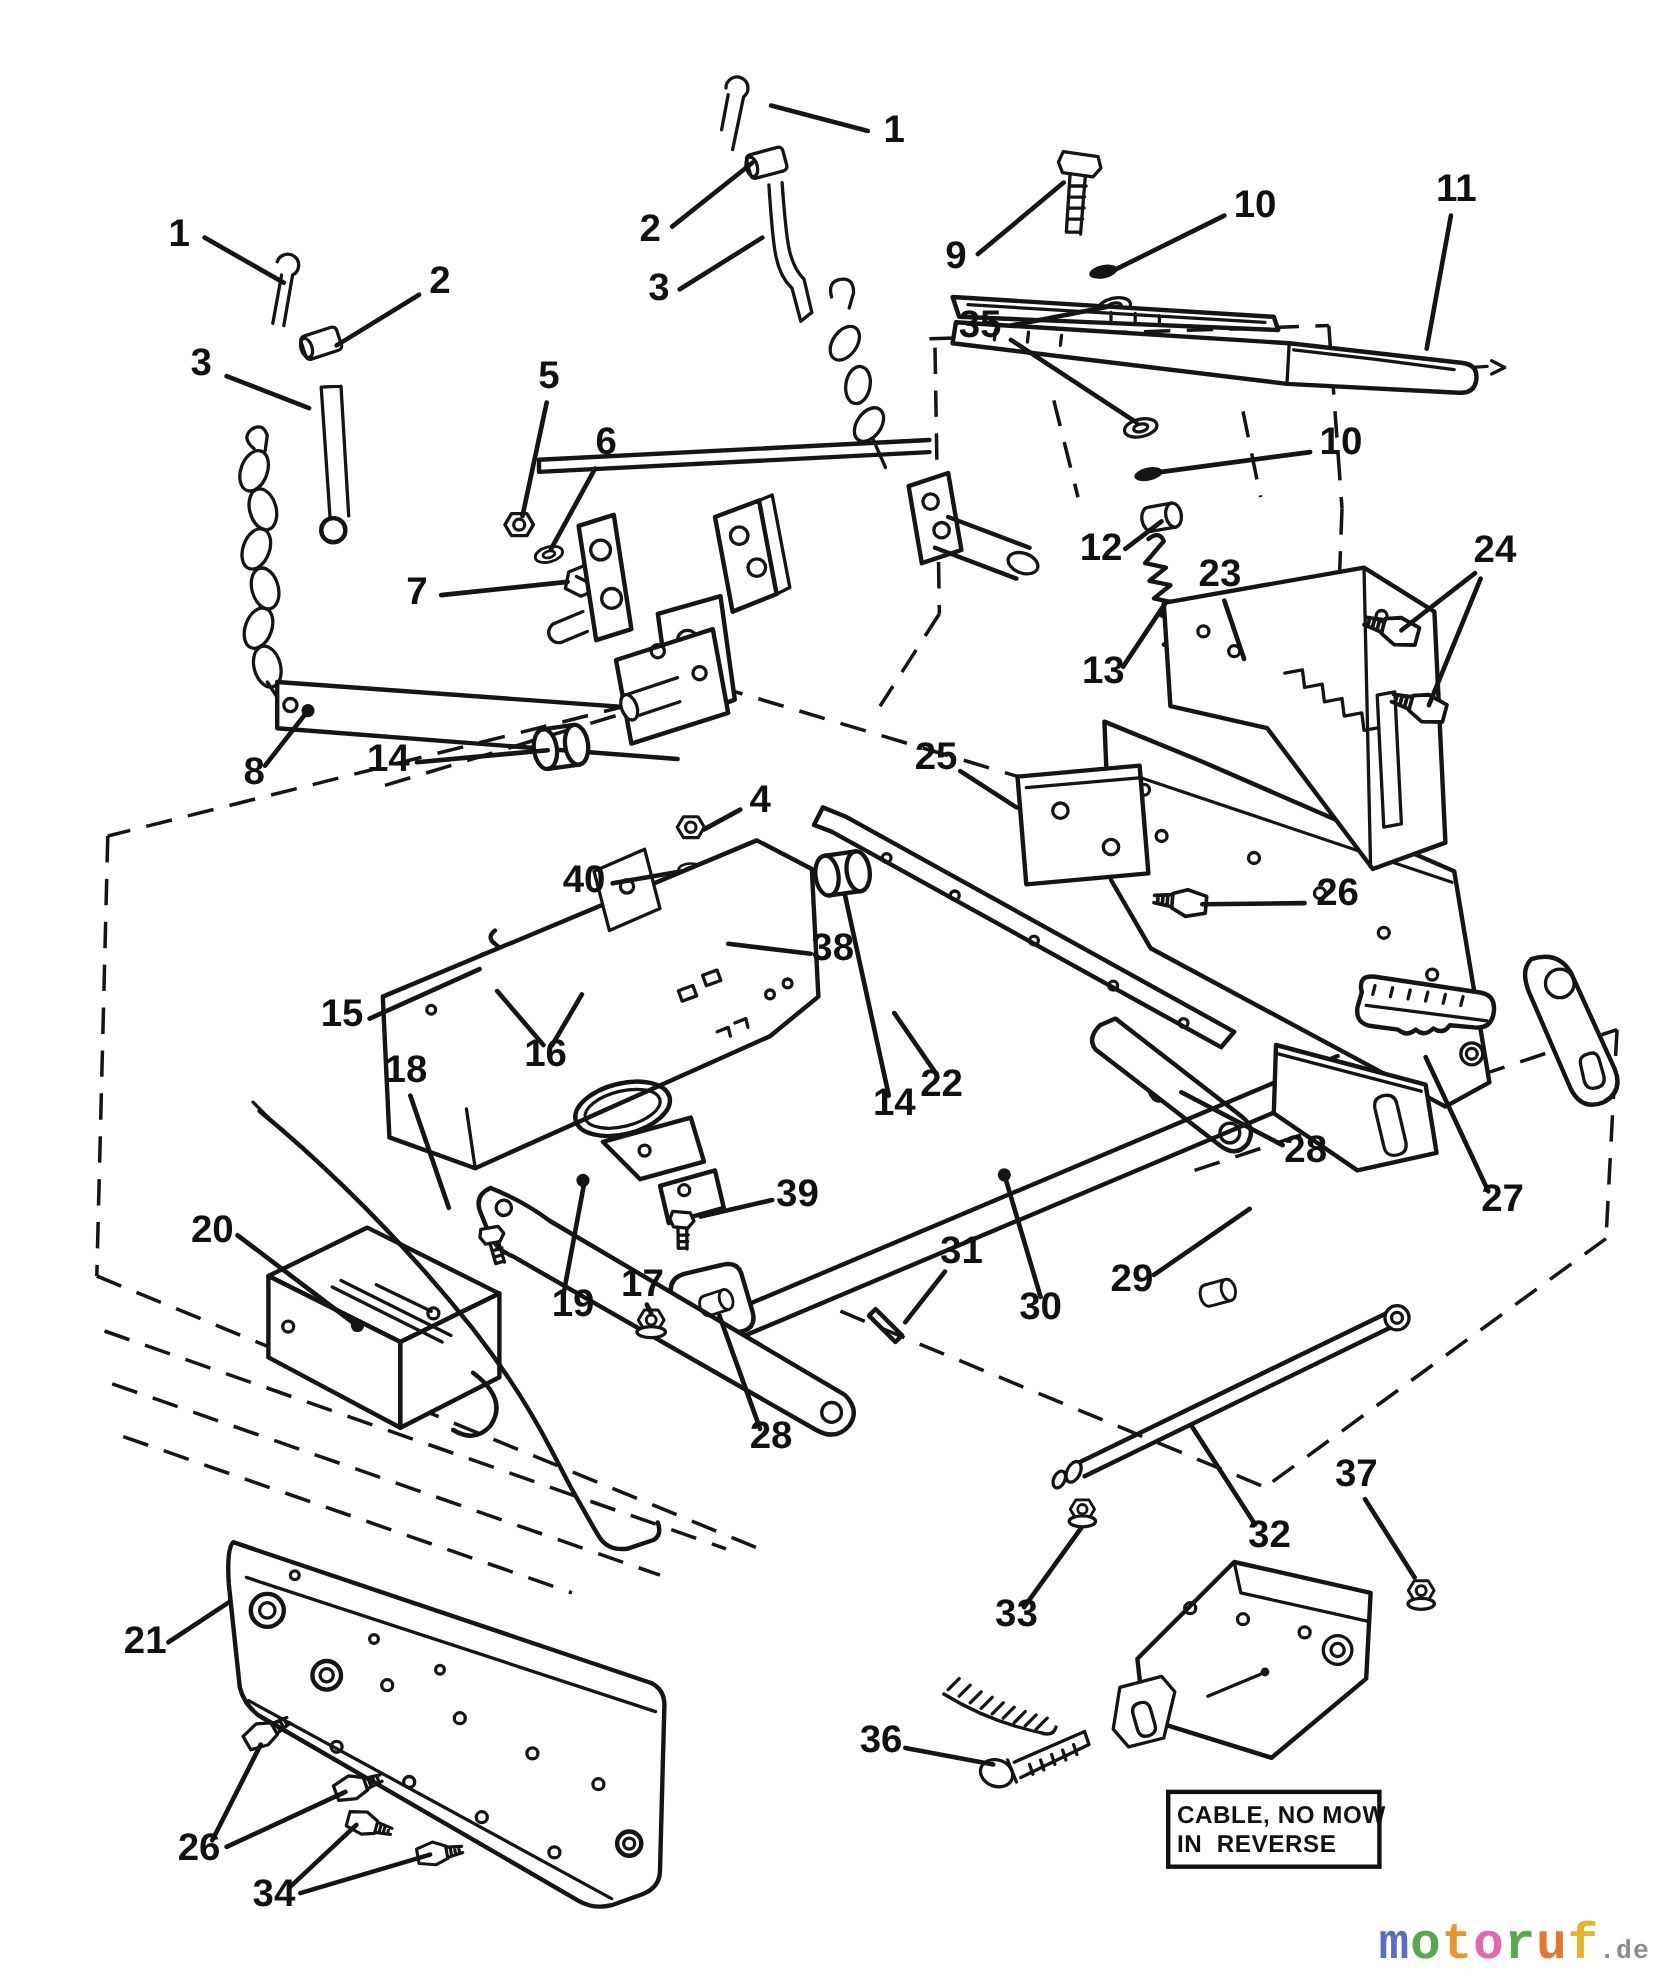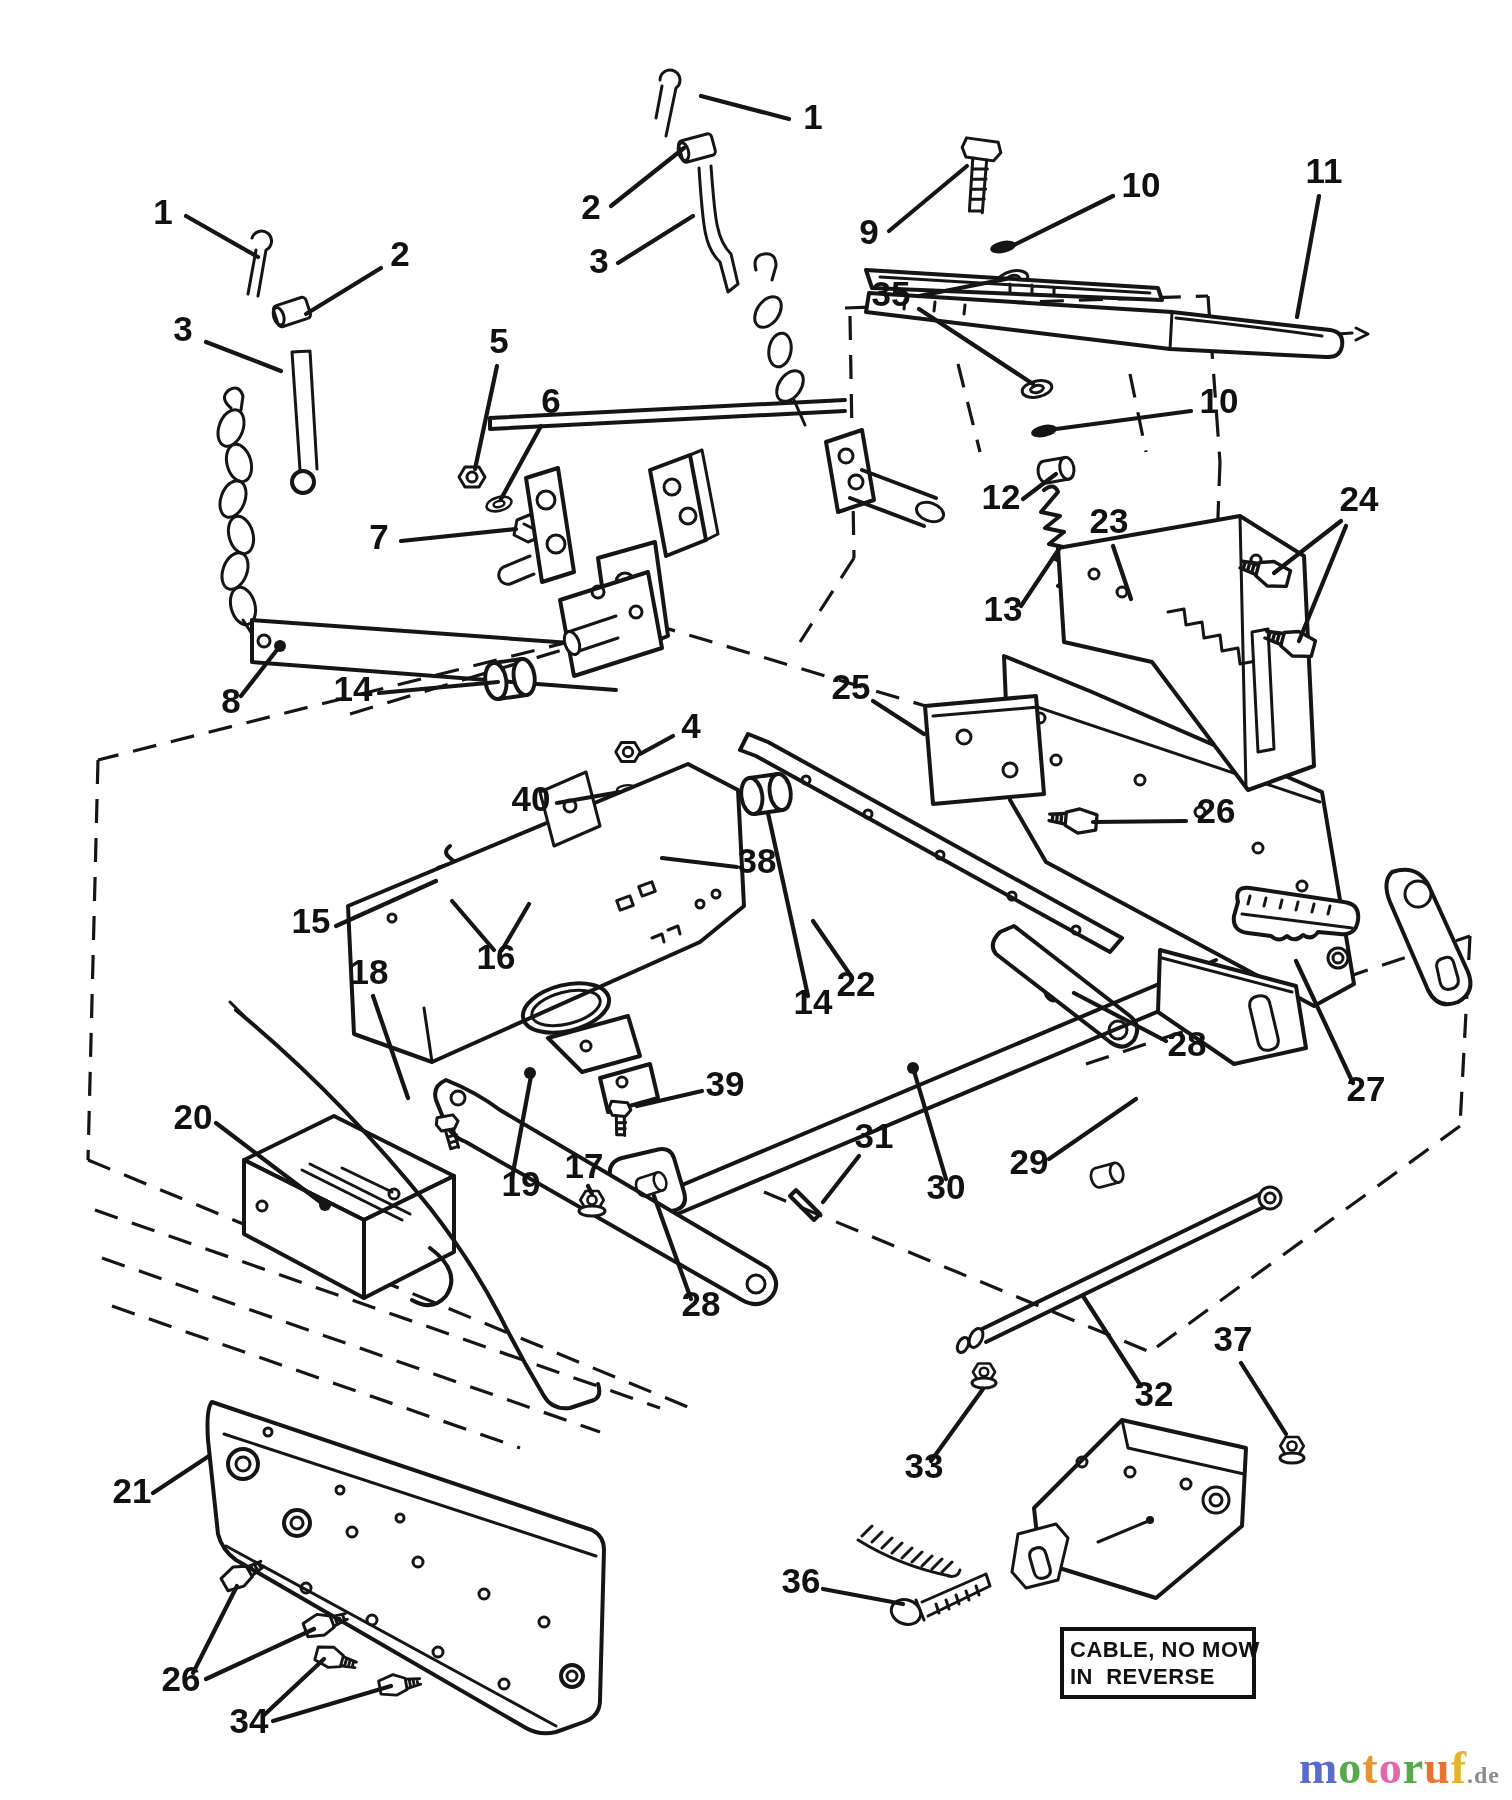--- a/index.html
+++ b/index.html
@@ -12,21 +12,21 @@
   .f3{fill:#ffffff;stroke:#151515;stroke-width:3;stroke-linejoin:round;}
   .fd{fill:#151515;stroke:none;}
   .dash{stroke:#151515;stroke-width:3.2;fill:none;stroke-dasharray:24 15;}
   .leader{stroke:#151515;stroke-width:4.2;fill:none;stroke-linecap:round;}
   .callout{font-family:"Liberation Sans",sans-serif;font-size:35px;font-weight:bold;
            fill:#111;text-anchor:middle;}
   .note-box{position:absolute;left:1060px;top:1627px;width:196px;height:72px;
             border:4px solid #111;background:#fff;display:flex;flex-direction:column;
             justify-content:center;padding:19px 6px;box-sizing:border-box;}
   .note-line{font-weight:bold;font-size:22px;color:#111;letter-spacing:0.5px;line-height:1.25;white-space:pre;}
-  .watermark{position:absolute;right:12px;bottom:6px;font-family:Liberation Serif, serif;
+  .watermark{position:absolute;right:12px;bottom:6px;font-family:Liberation Mono, monospace;
              font-weight:bold;font-size:46px;letter-spacing:1px;}
   .watermark .suffix{font-size:24px;}
 </style>
 </head>
 <body>
 
 <div class="stage">
 
 <svg id="diagram" width="1512" height="1800" viewBox="0 0 1512 1800">
 

